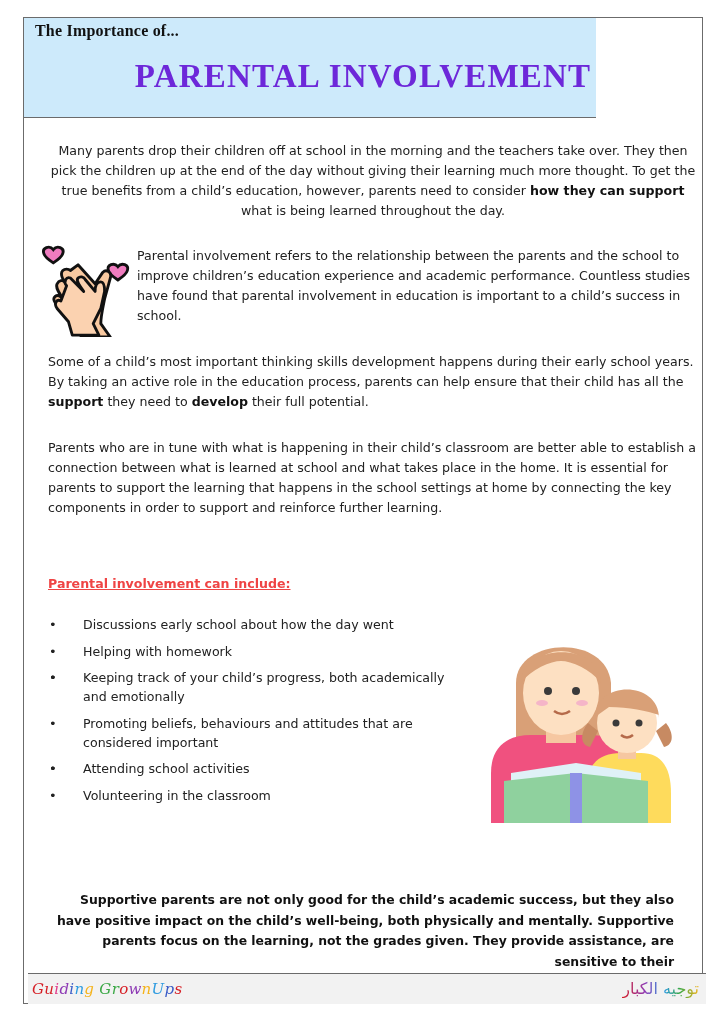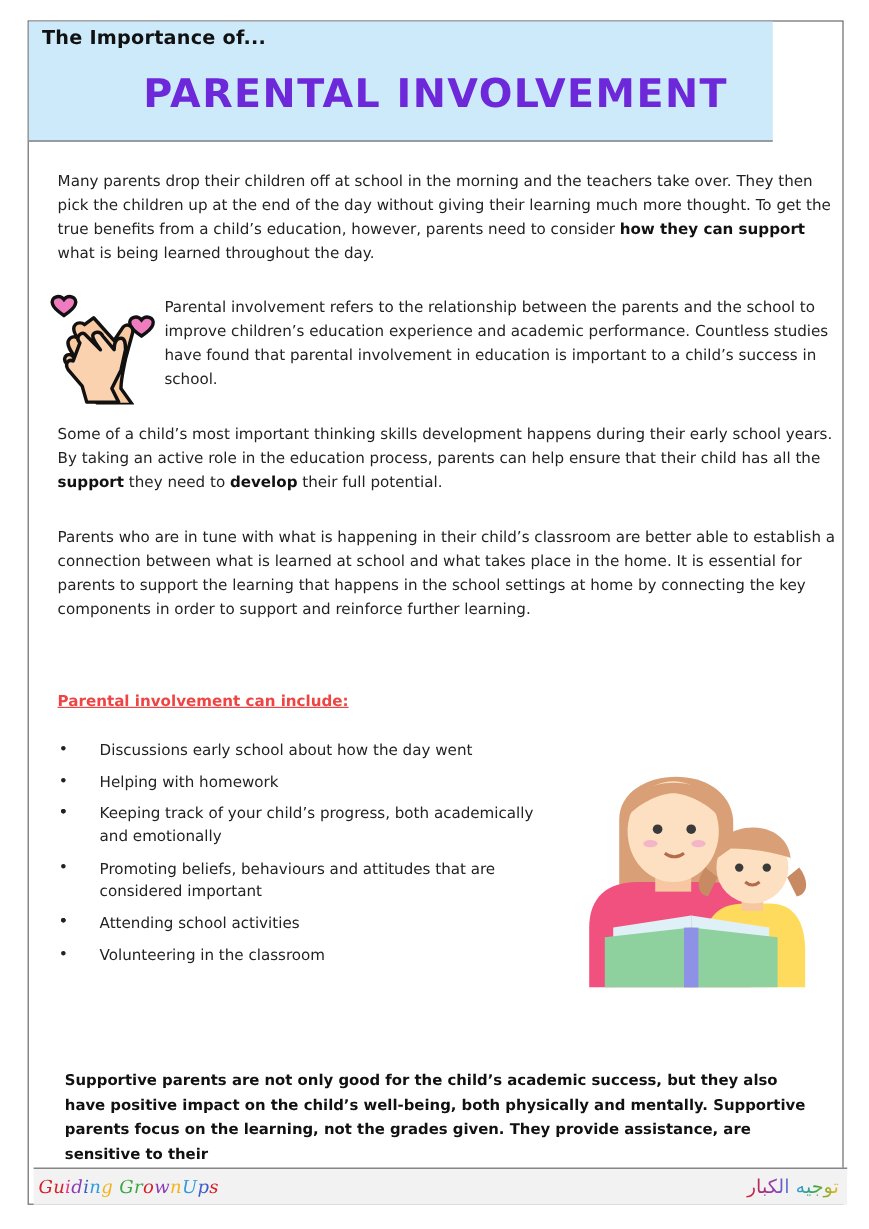--- a/index.html
+++ b/index.html
@@ -1,40 +1,40 @@
 <!DOCTYPE html>
 <html><head>
 <meta charset="utf-8">
 <style>
   html, body { margin: 0; padding: 0; background: #ffffff; }
   body { width: 724px; height: 1024px; position: relative; overflow: hidden;
          font-family: "DejaVu Sans", sans-serif; color: #1a1a1a; }
   .page { position: absolute; left: 23px; top: 17px; width: 680px; height: 987px;
           border: 1px solid #6b6b6b; box-sizing: border-box; }
-  .header { position: absolute; left: 0; top: 0; width: 620px; height: 99px;
-            background: #cdeafb; border-bottom: 1px solid #6b6b6b; }
+  .header { position: absolute; left: 0; top: 0; width: 572px; height: 99px;
+            background: #cdeafb; border-bottom: 1px solid #6b6b6b; font-family: Liberation Serif, serif; }
   .kicker { position: absolute; left: 11px; top: 4px; font-size: 16px; font-weight: bold;
             color: #111; letter-spacing: 0.2px; }
   .title { position: absolute; left: 0; width: 678px; top: 40px; text-align: center;
            font-size: 33px; font-weight: bold; color: #6d28d9; letter-spacing: 1.2px; }
   .body-text { position: absolute; font-size: 12.6px; line-height: 20px; color: #222; }
   .body-text b { color: #111; }
-  .p1 { left: 24px; top: 123px; width: 650px; }
+  .p1 { left: 24px; top: 123px; width: 650px; text-align: center; }
   .p2 { left: 113px; top: 228px; width: 560px; }
   .p3 { left: 24px; top: 334px; width: 650px; }
   .p4 { left: 24px; top: 420px; width: 650px; }
   .hands { position: absolute; left: 16px; top: 224px; width: 95px; height: 95px; }
   .list-title { position: absolute; left: 24px; top: 558px; font-size: 12.6px; font-weight: bold;
                 text-decoration: underline; color: #ef4444; }
   .list { position: absolute; left: 24px; top: 597px; width: 420px; margin: 0; padding: 0; list-style: none; }
   .list li { position: relative; padding-left: 35px; font-size: 12.6px; line-height: 19px;
              color: #222; margin-bottom: 7.6px; }
   .list li .bullet { position: absolute; left: 1px; top: 0; font-size: 13px; }
   .mom { position: absolute; left: 452px; top: 605px; width: 200px; height: 200px; }
-  .closing { position: absolute; left: 30px; top: 872px; width: 620px; text-align: left;
+  .closing { position: absolute; left: 30px; top: 872px; width: 620px; text-align: right;
              font-size: 12.4px; line-height: 20.5px; font-weight: bold; color: #111; }
   .footer { position: absolute; left: 4px; top: 955px; width: 678px; height: 30px;
             background: #f2f2f2; border-top: 1px solid #6b6b6b; text-align: center; }
   .brand { position: absolute; left: 4px; top: 6px; font-size: 15px; font-style: italic;
            font-family: "DejaVu Serif", serif; letter-spacing: 0.3px; }
   .brand-ar { position: absolute; right: 7px; top: 5px; font-size: 16px; direction: rtl; }
 </style>
 </head>
 <body>
 

